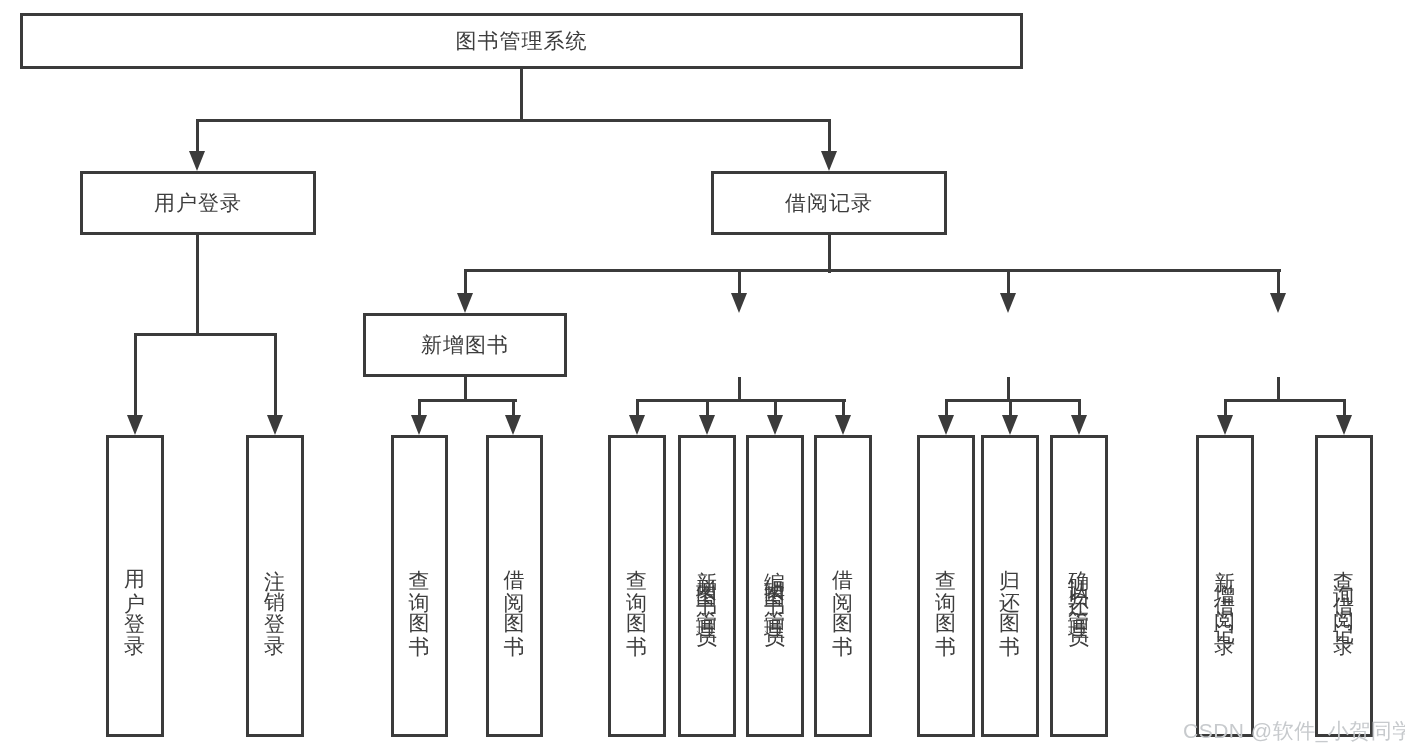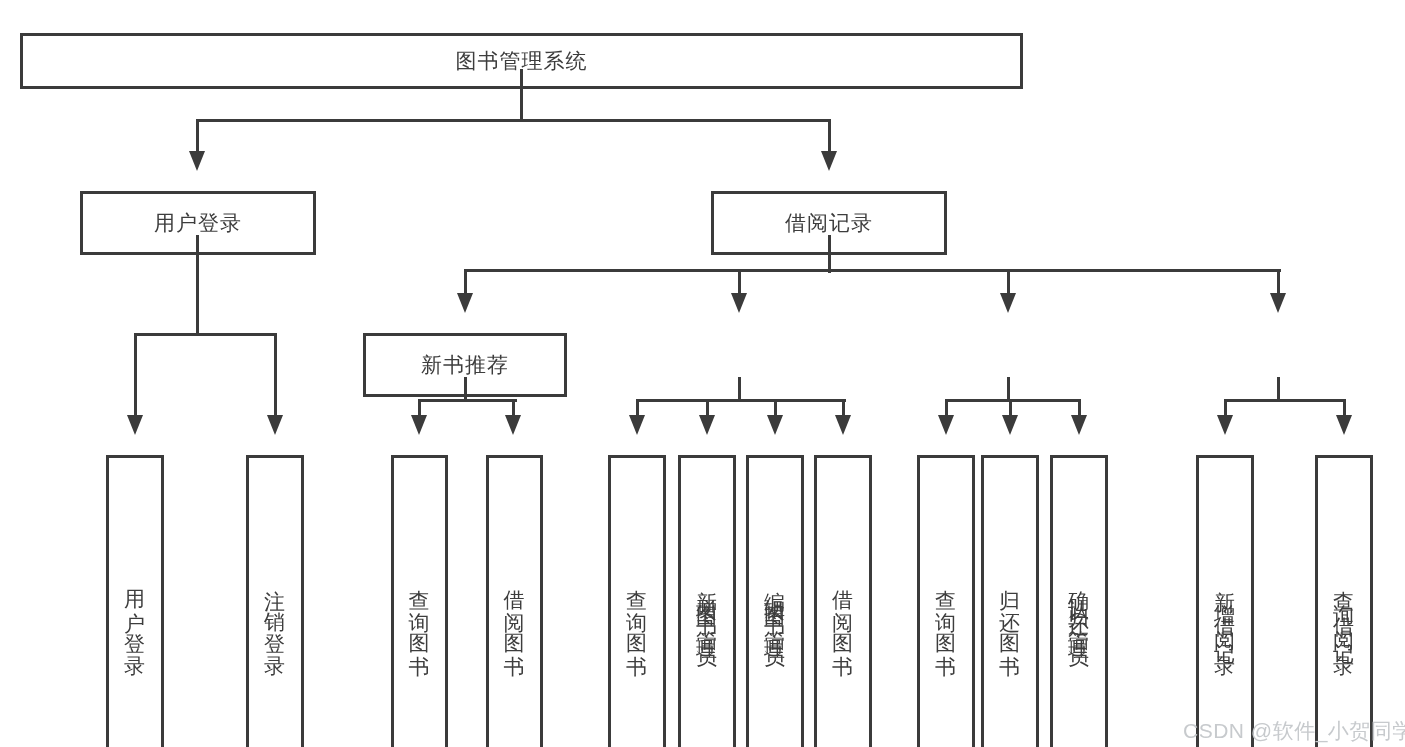--- a/index.html
+++ b/index.html
@@ -13,21 +13,20 @@
   }
   .box{
     position:absolute;
     box-sizing:border-box;
     border:3px solid #3b3b3b;
     background:#ffffff;
     display:flex;align-items:center;justify-content:center;
     font-size:21px;
     letter-spacing:1px;
     color:#3d3d3d;
-    margin-top:20px;
   }
   .leaf span{
     writing-mode:vertical-rl;
     line-height:1;
     white-space:nowrap;
   }
   .chars4 span{letter-spacing:22px;margin-top:22px;}
   .chars6 span{letter-spacing:13px;margin-top:13px;}
   .chars9 span{letter-spacing:8px;margin-top:8px;}
   .hline{position:absolute;height:3px;background:#3b3b3b;}
@@ -54,21 +53,21 @@
   </div>
 
   <div class="box" style="left:80px;top:171px;width:236px;height:64px;">
     <span>用户登录</span>
   </div>
   <div class="box" style="left:711px;top:171px;width:236px;height:64px;">
     <span>借阅记录</span>
   </div>
 
   <div class="box" style="left:363px;top:313px;width:204px;height:64px;">
-    <span>新书推荐</span>
+    <span>新增图书</span>
   </div>
 
   <div class="box leaf chars4" style="left:106px;top:435px;width:58px;height:302px;">
     <span>用户登录</span>
   </div>
   <div class="box leaf chars4" style="left:246px;top:435px;width:58px;height:302px;">
     <span>注销登录</span>
   </div>
 
   <div class="box leaf chars4" style="left:391px;top:435px;width:57px;height:302px;">

